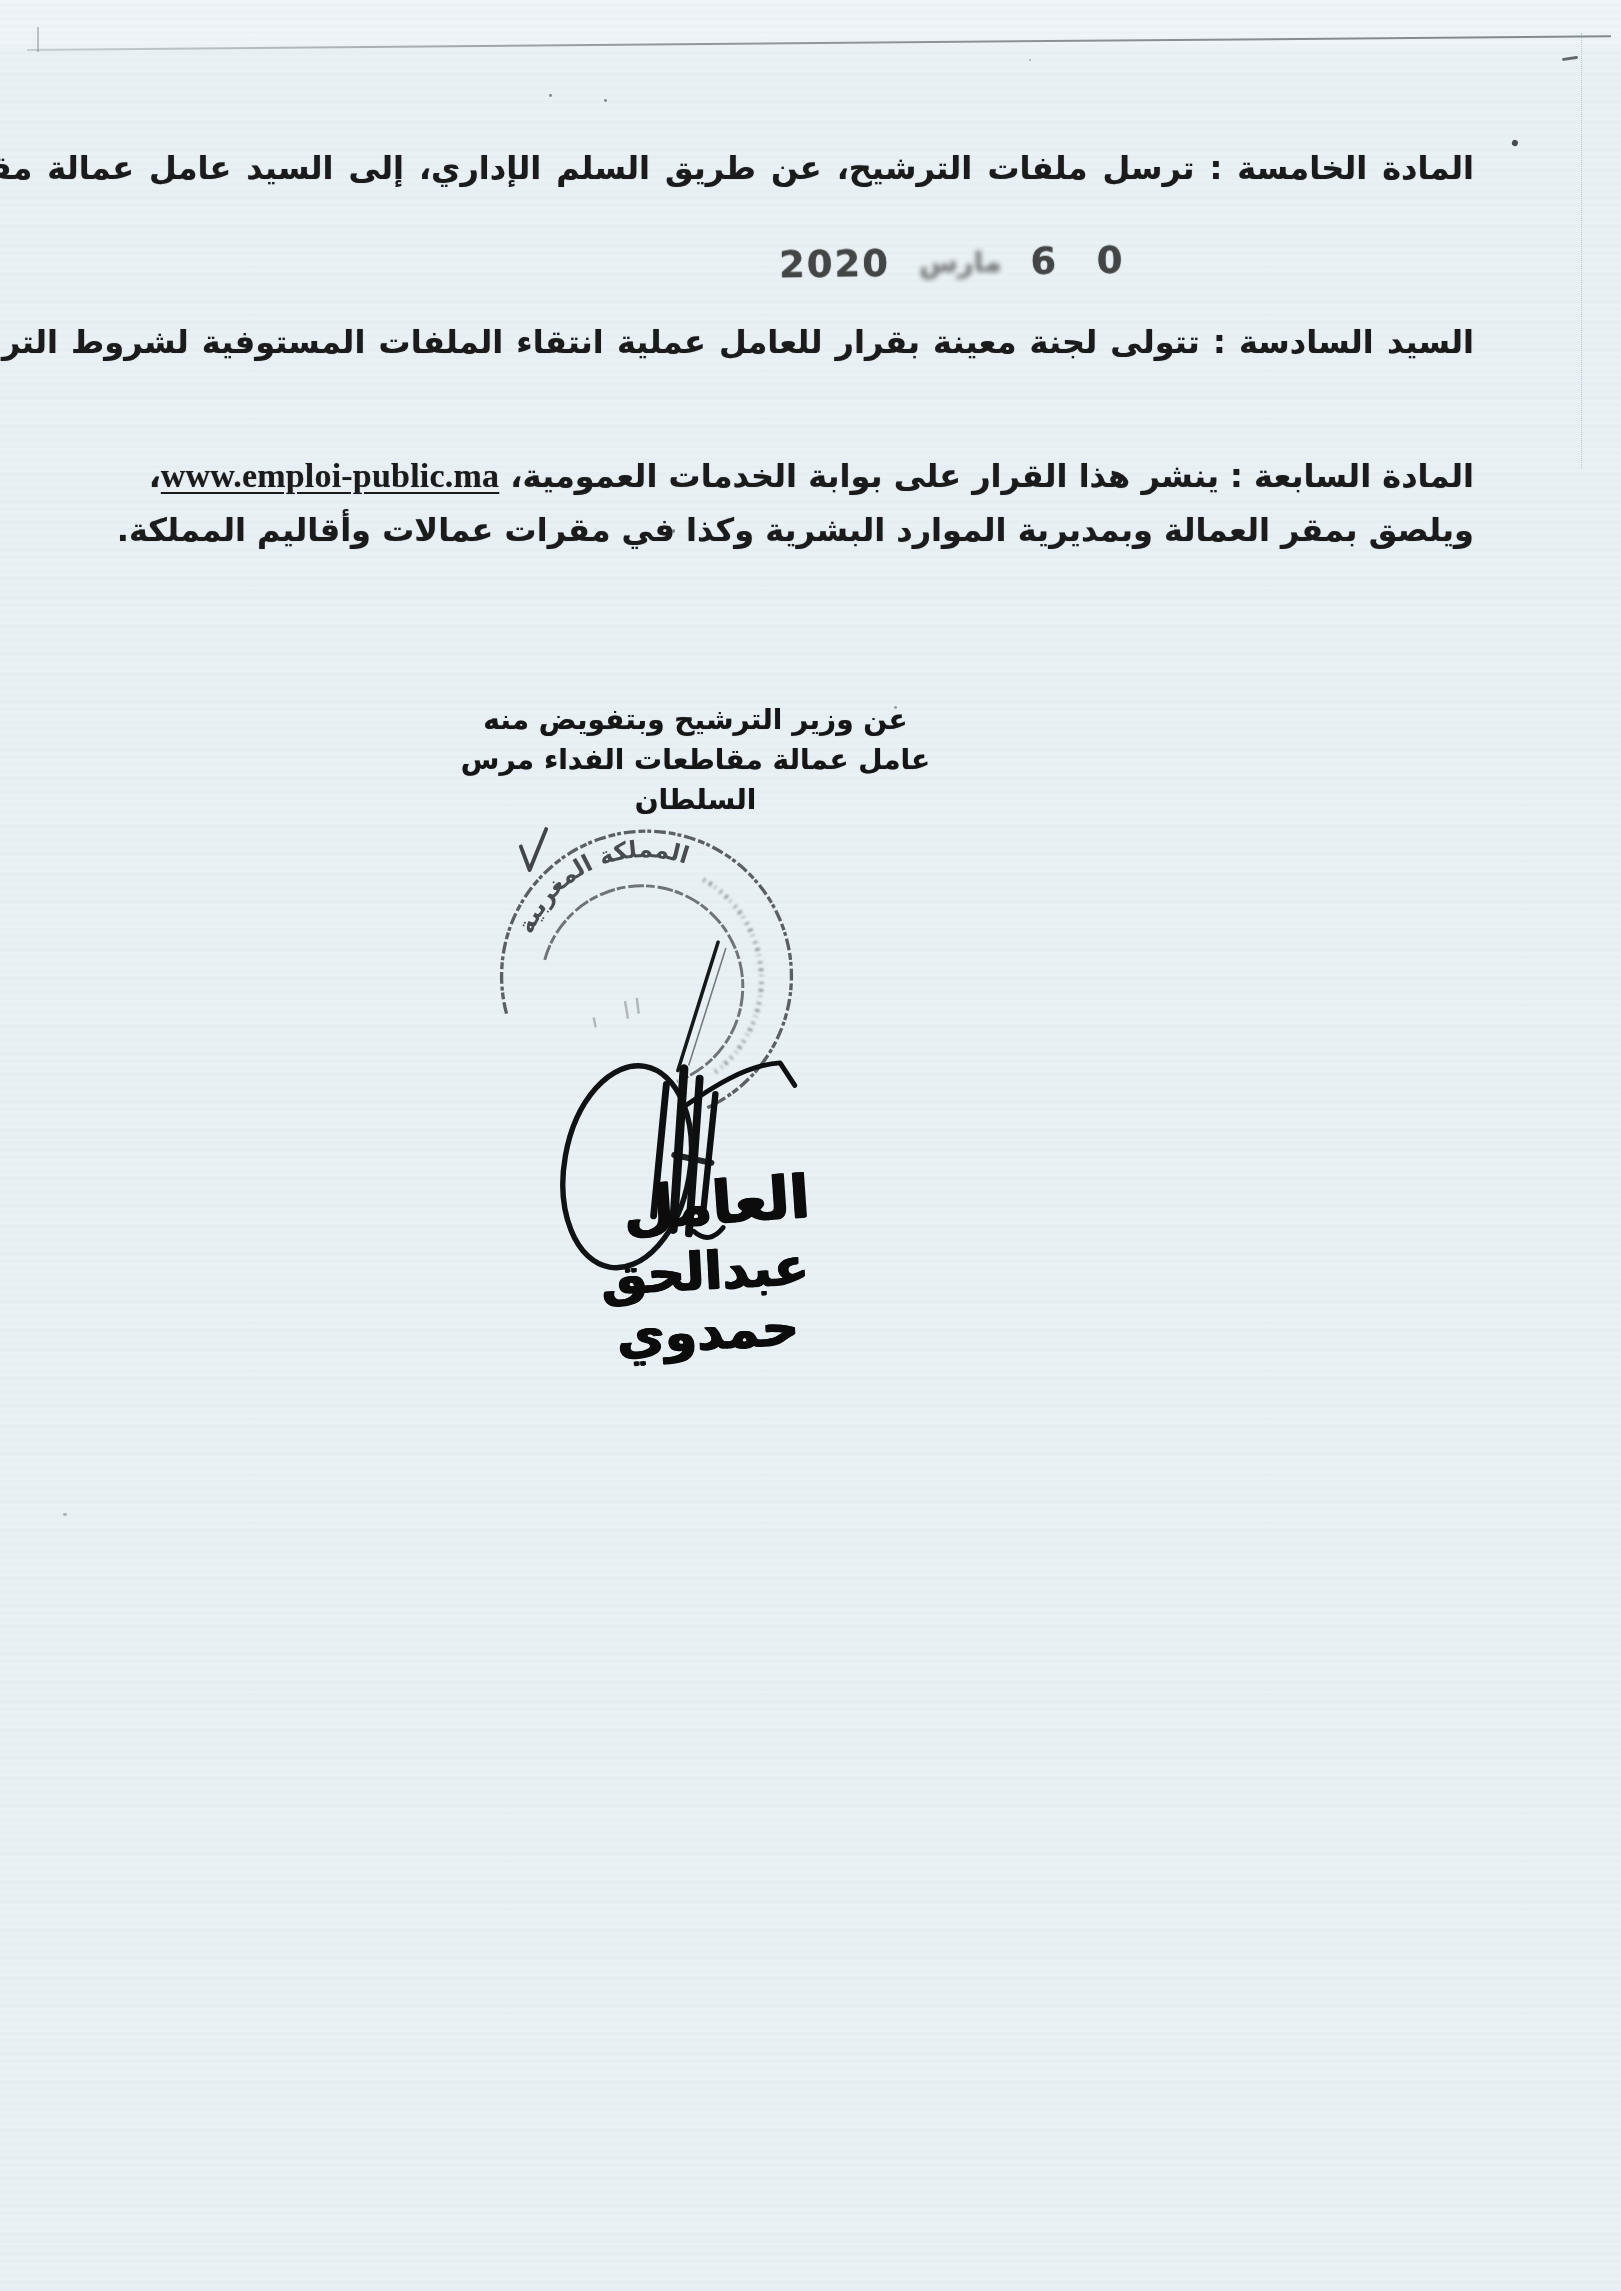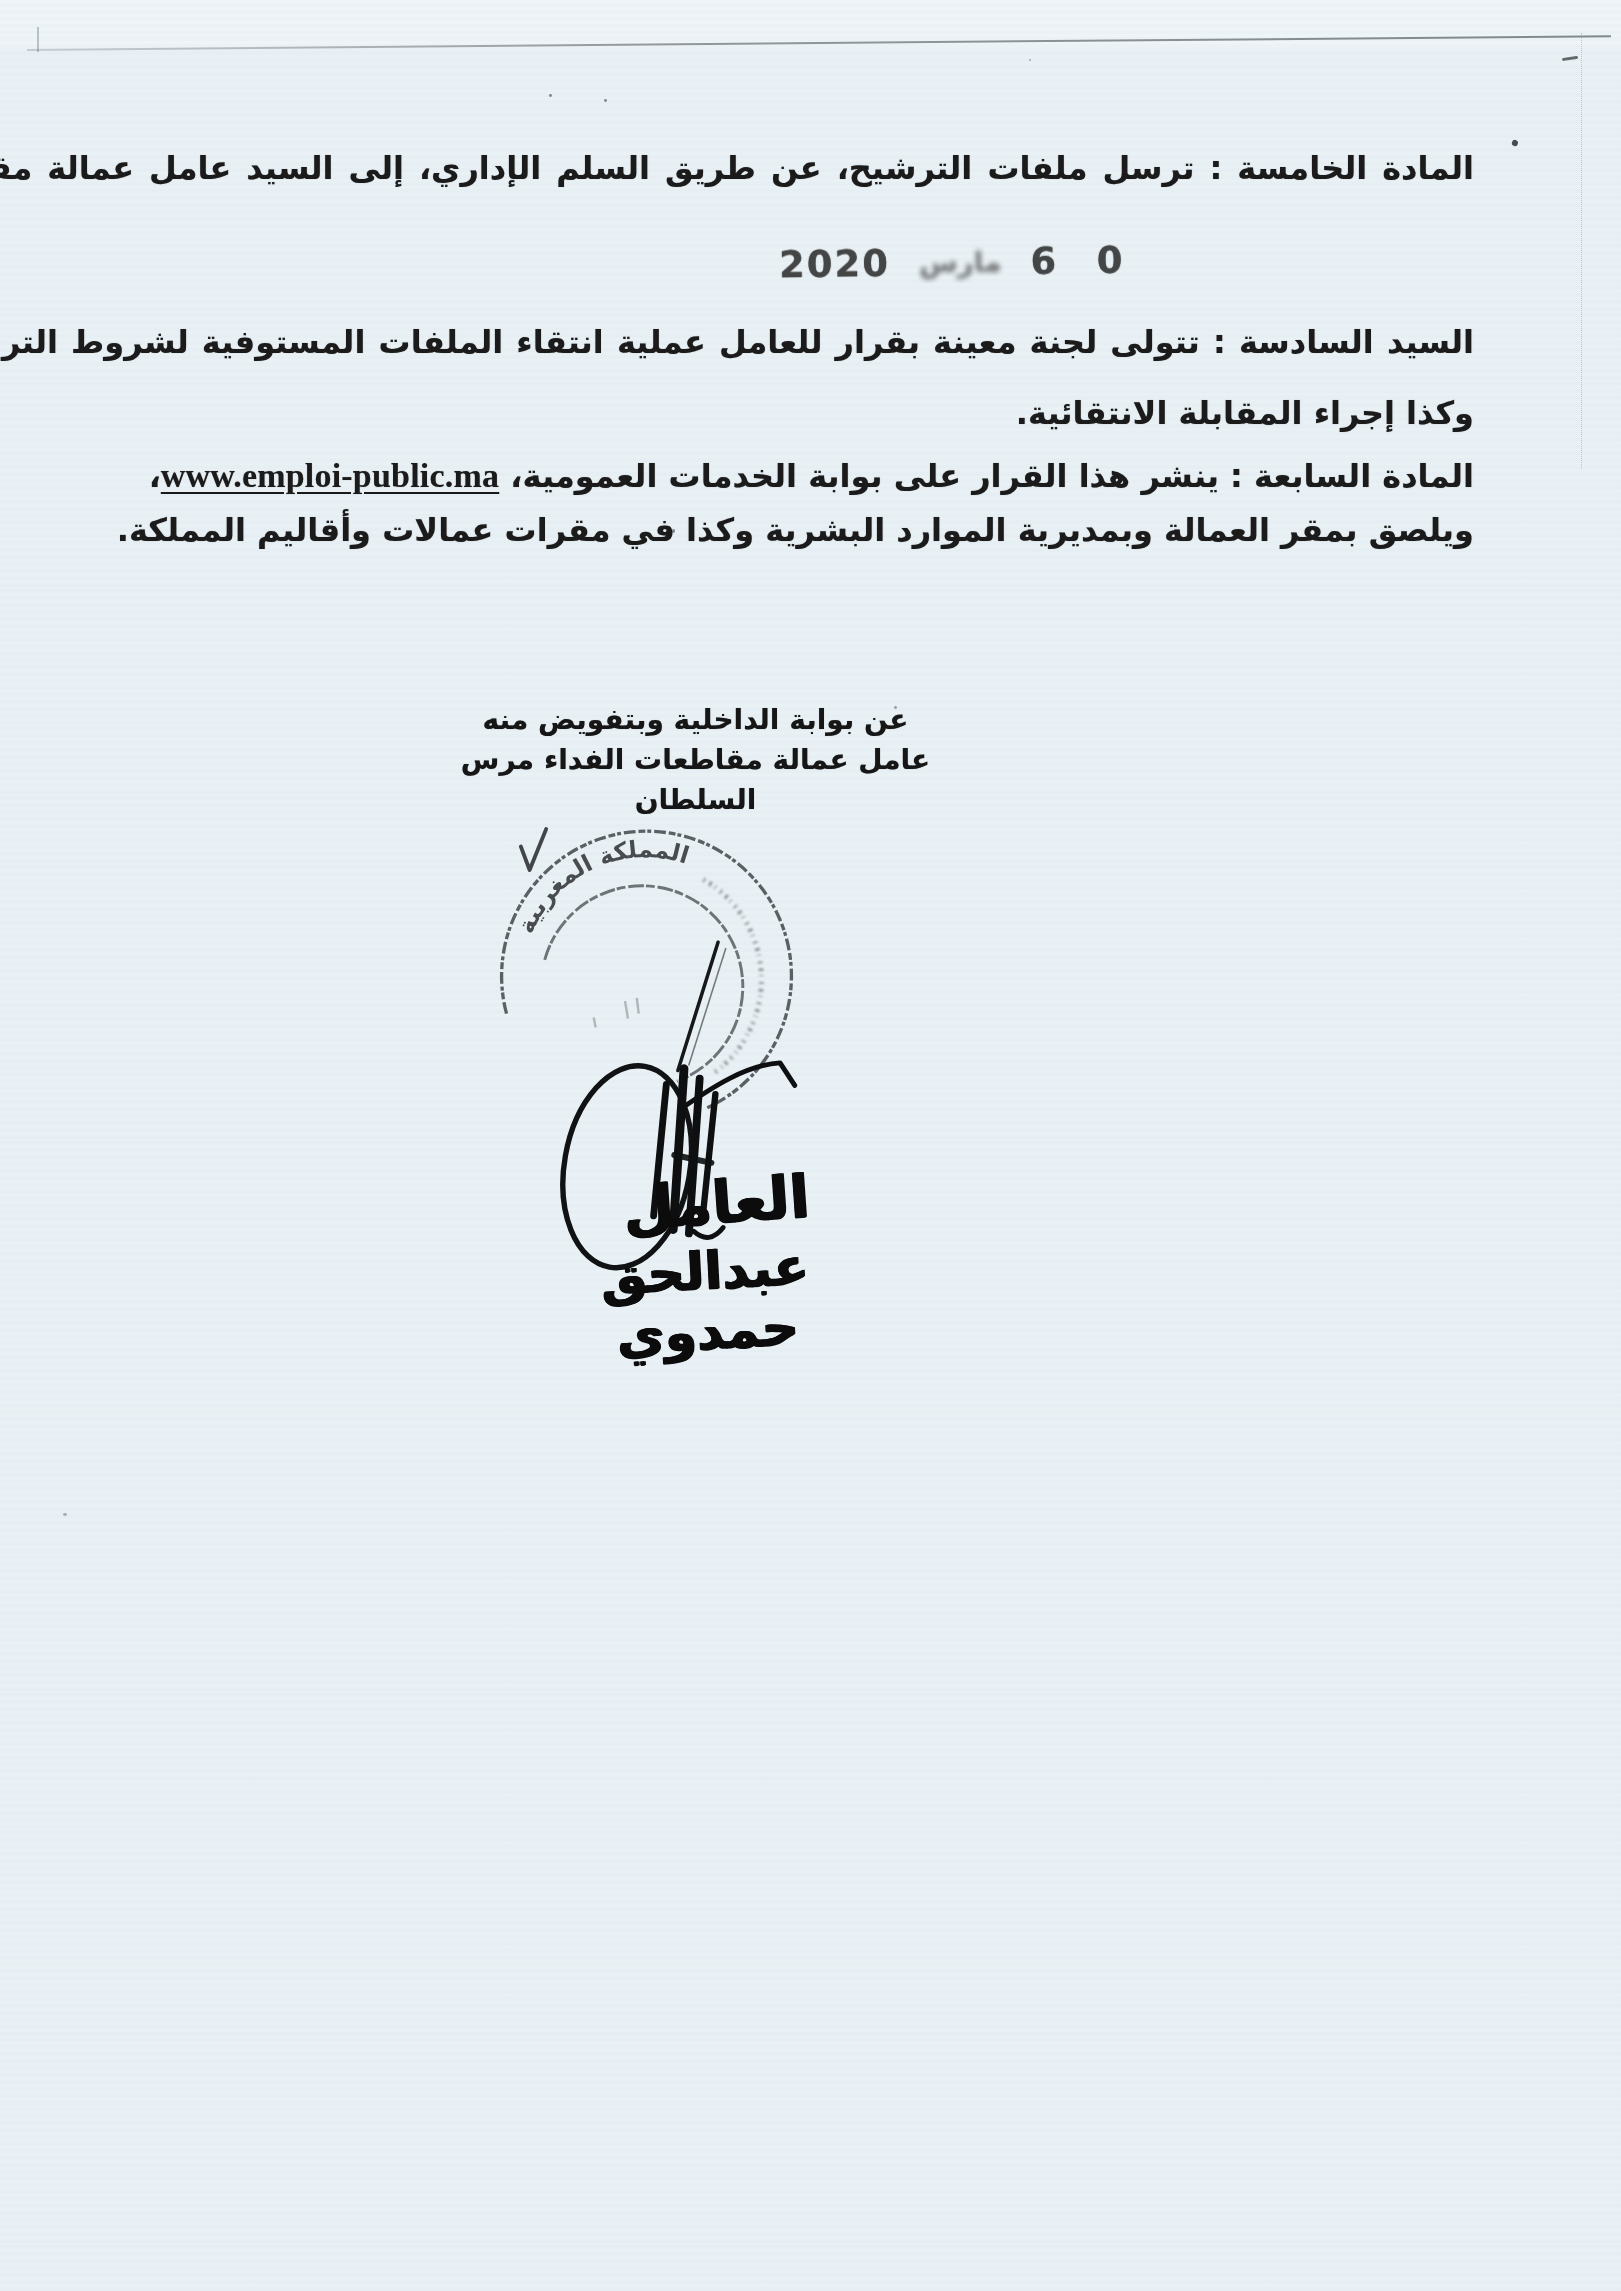--- a/index.html
+++ b/index.html
@@ -114,28 +114,27 @@
 
 
   <div class="stamp">
     <span class="day">0 6</span>
     <span class="month">مارس</span>
     <span class="year">2020</span>
   </div>
 
   <div class="line l3"><span class="article-label">السيد السادسة</span><span> : </span><span>تتولى لجنة معينة بقرار للعامل عملية انتقاء الملفات المستوفية لشروط الترشيح،</span></div>
 
-  <div class="line l4"><span>وكذا إجراء المقابلة الانتقائية.</span></div>
 
   <div class="line l5"><span class="article-label">المادة السابعة</span><span> : </span><span>ينشر هذا القرار على بوابة الخدمات العمومية، </span><span class="url">www.emploi-public.ma</span><span>،</span></div>
 
   <div class="line l6"><span>ويلصق بمقر العمالة وبمديرية الموارد البشرية وكذا في مقرات عمالات وأقاليم المملكة.</span></div>
 
   <div class="sig-block">
-    <div>عن بوابة الداخلية وبتفويض منه</div>
+    <div>عن وزير الترشيح وبتفويض منه</div>
     <div>عامل عمالة مقاطعات الفداء مرس السلطان</div>
   </div>
 
   <svg style="left:516px;top:823px;" width="35" height="55" viewBox="0 0 36 56">
     <path d="M 5,24 L 14,48 L 31,6" fill="none" stroke="#24282c" stroke-width="4" stroke-linecap="round" stroke-linejoin="round" opacity=".85"></path>
   </svg>
 
   <svg style="left:478px;top:810px;filter:blur(0.3px);" width="343" height="329" viewBox="0 0 350 336">
 
     <path d="M 29,208 A 148 148 0 1 1 234,304" fill="none" stroke="#33373b" stroke-width="3.4" stroke-dasharray="12 3 7 2 4 3" opacity=".78"></path>

